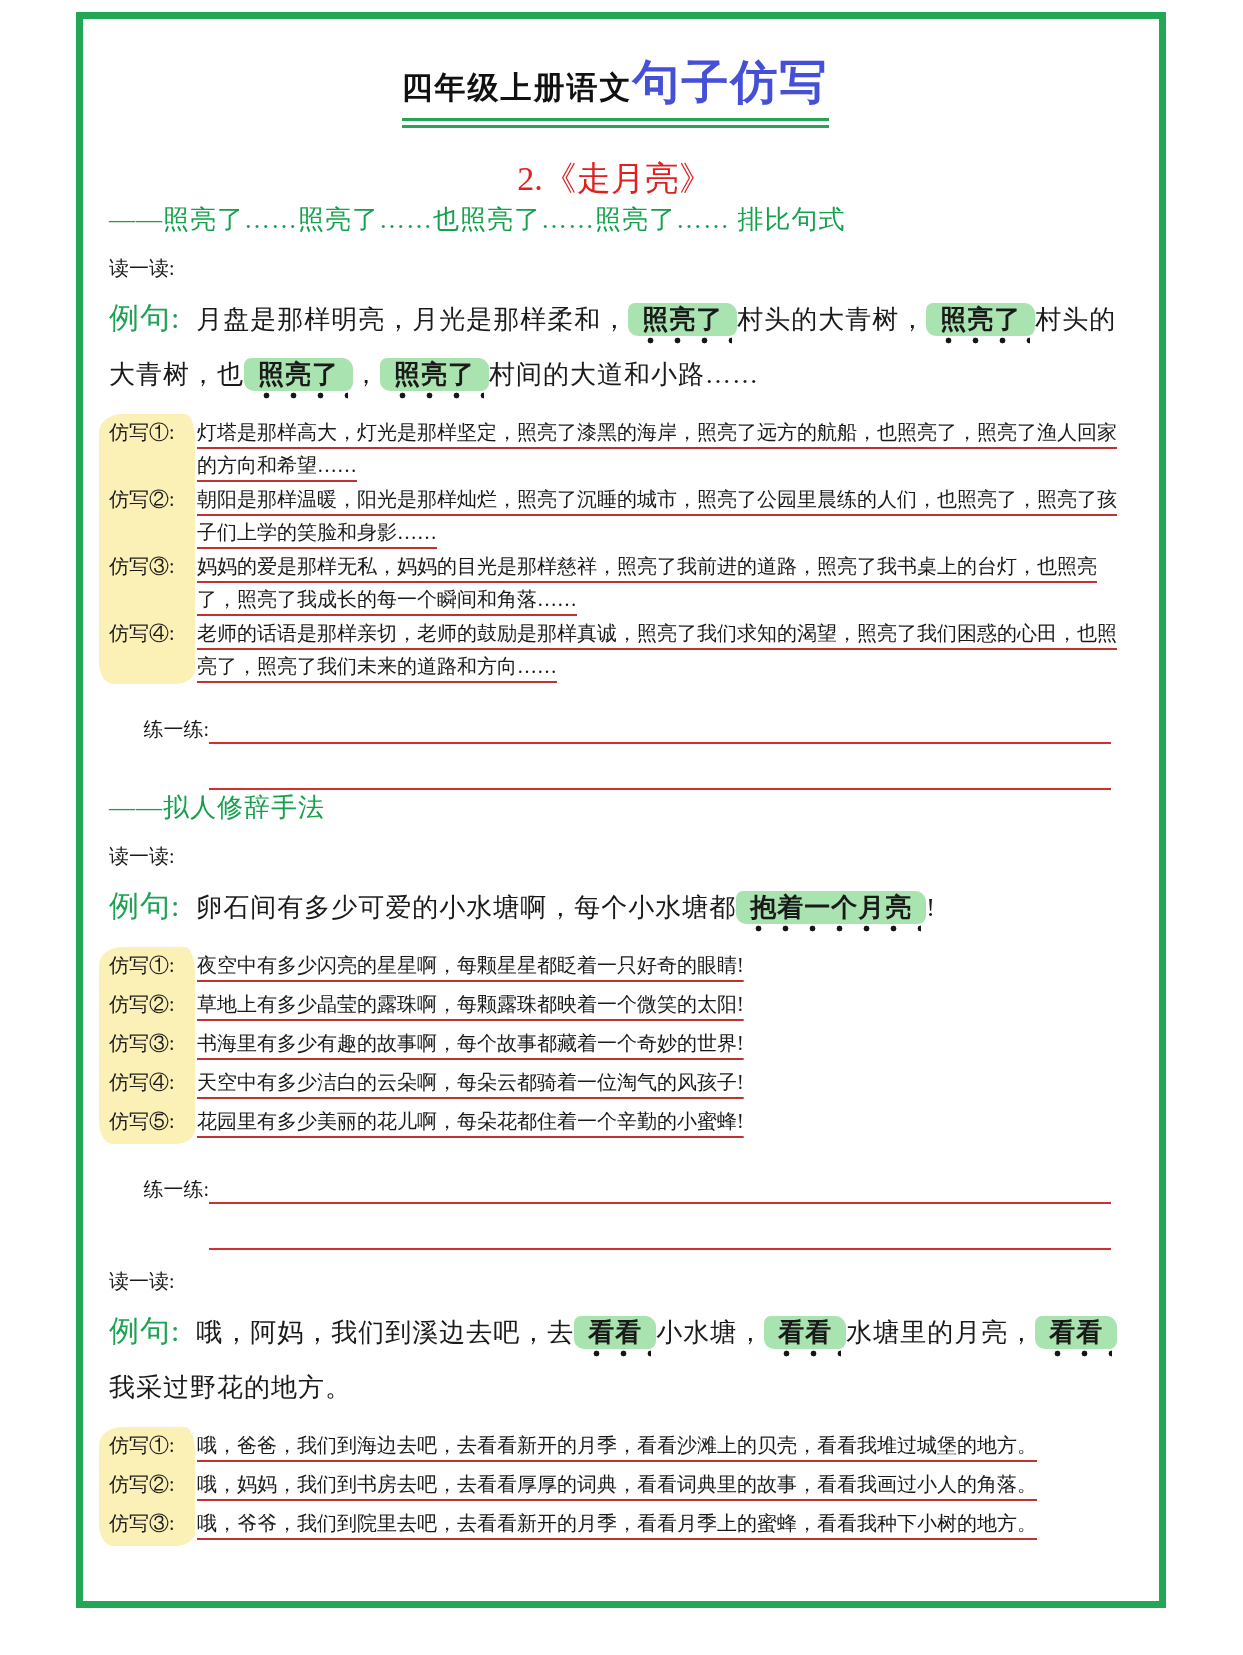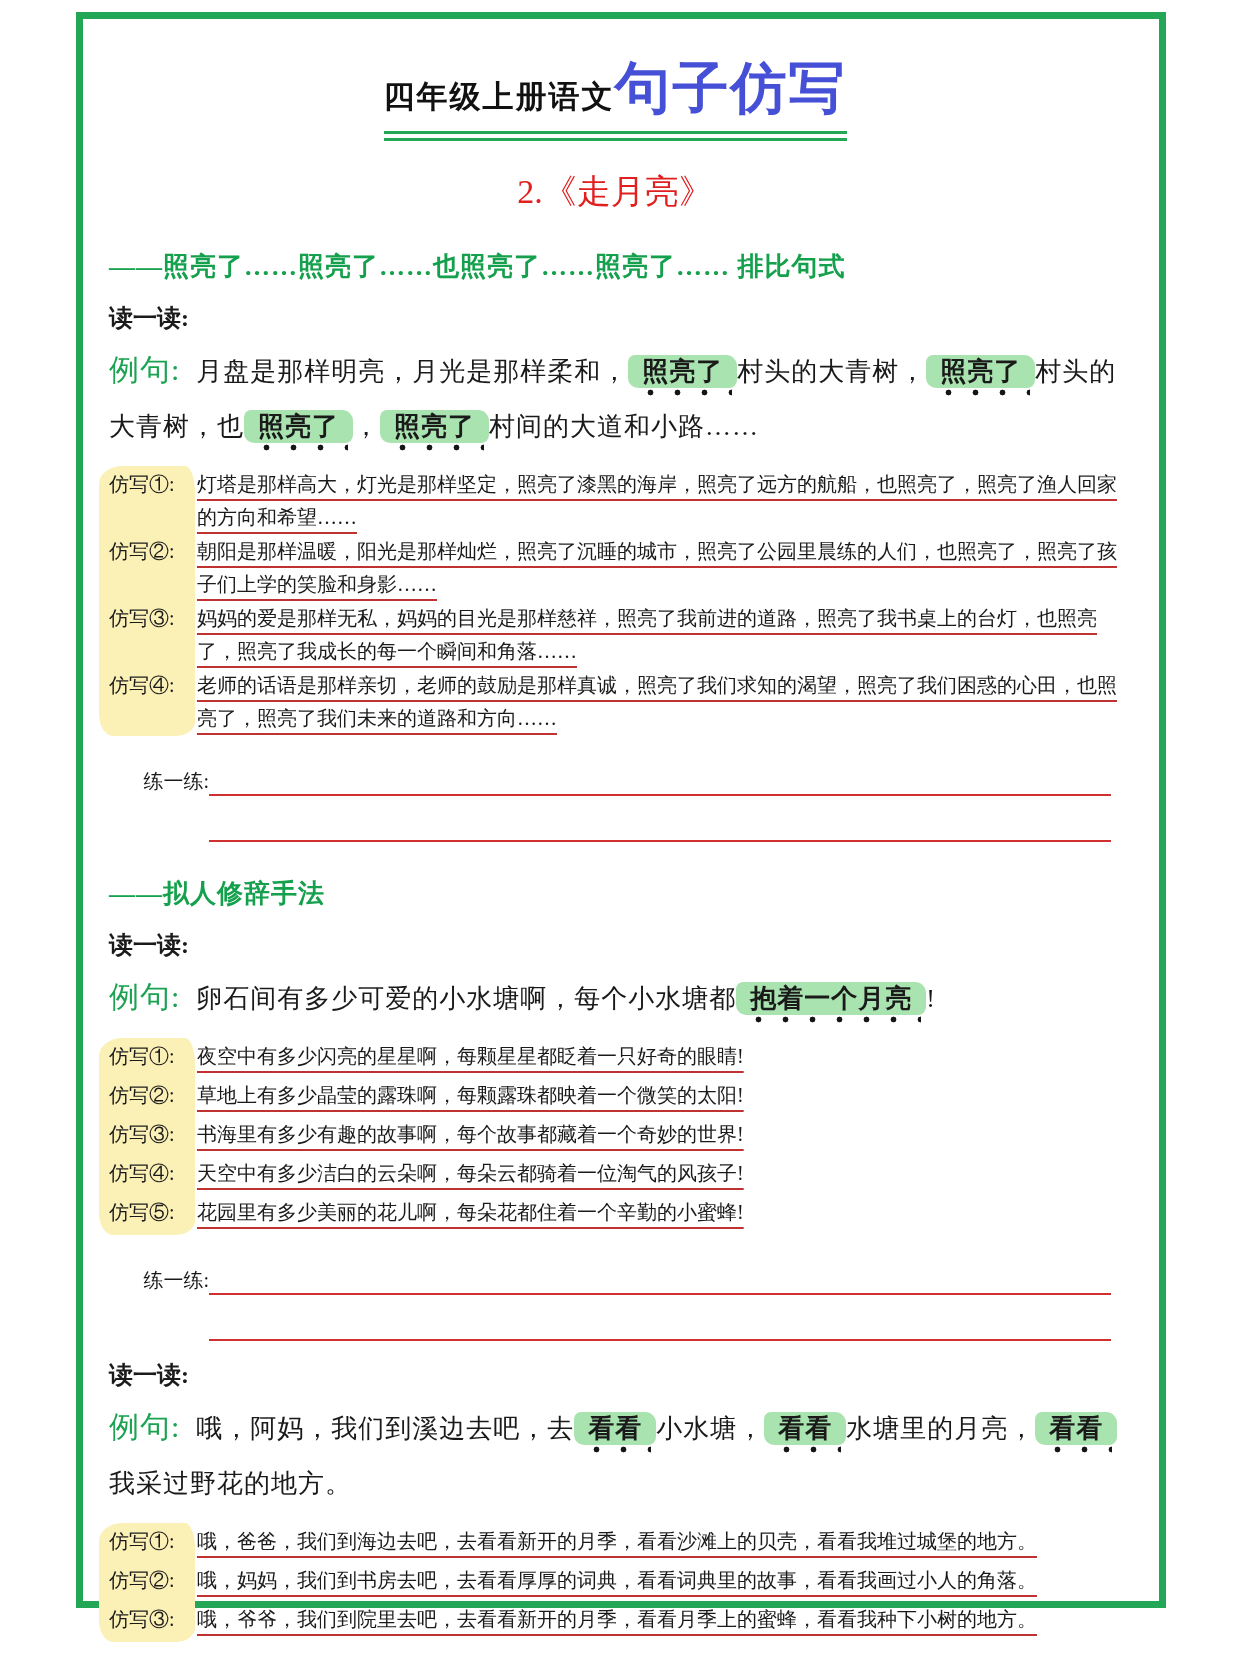--- a/index.html
+++ b/index.html
@@ -12,25 +12,25 @@
     position:absolute;left:76px;top:12px;width:1090px;height:1596px;
     border:7px solid #23a656;box-sizing:border-box;
     padding:26px 38px 10px 26px;
     display:flex;flex-direction:column;
   }
   
   .title-row{text-align:center;margin-top:6px;}
   .title-underline-outer{display:inline-block;border-bottom:3px solid #23a656;padding-bottom:4px;}
   .title-underline-inner{display:inline-block;border-bottom:3px solid #23a656;padding-bottom:4px;}
   .title-black{font-size:31px;font-weight:bold;color:#111;letter-spacing:2px;}
-  .title-blue{font-size:56px;font-weight:bold;color:#4550d6;letter-spacing:2px;}
+  .title-blue{font-size:47px;font-weight:bold;color:#4550d6;letter-spacing:2px;}
   .subtitle{text-align:center;color:#e01f1f;font-size:34px;margin-top:28px;font-weight:400;}
   
-  .section-heading{color:#14a04c;font-size:26px;font-weight:bold;margin-top:34px;letter-spacing:1px;}
-  .read-label{font-size:24px;margin-top:18px;font-weight:bold;}
+  .section-heading{color:#14a04c;font-size:26px;font-weight:normal;letter-spacing:1px;}
+  .read-label{font-size:20px;margin-top:18px;}
   .example-para{font-size:26px;line-height:55px;margin-top:8px;letter-spacing:1px;}
   .example-label{color:#1ba352;font-size:30px;margin-right:16px;}
   .hl{background:#a9e3b0;padding:2px 14px;border-radius:7px 11px 8px 10px;position:relative;white-space:nowrap;font-weight:bold;}
   .hl::after{
     content:"";position:absolute;left:5px;right:5px;bottom:-8px;height:7px;
     background-image:radial-gradient(circle,#161616 2.6px,rgba(0,0,0,0) 3.2px);
     background-size:27px 7px;background-repeat:repeat-x;background-position:4px center;
   }
   
   .imit-group{position:relative;margin-top:14px;}

